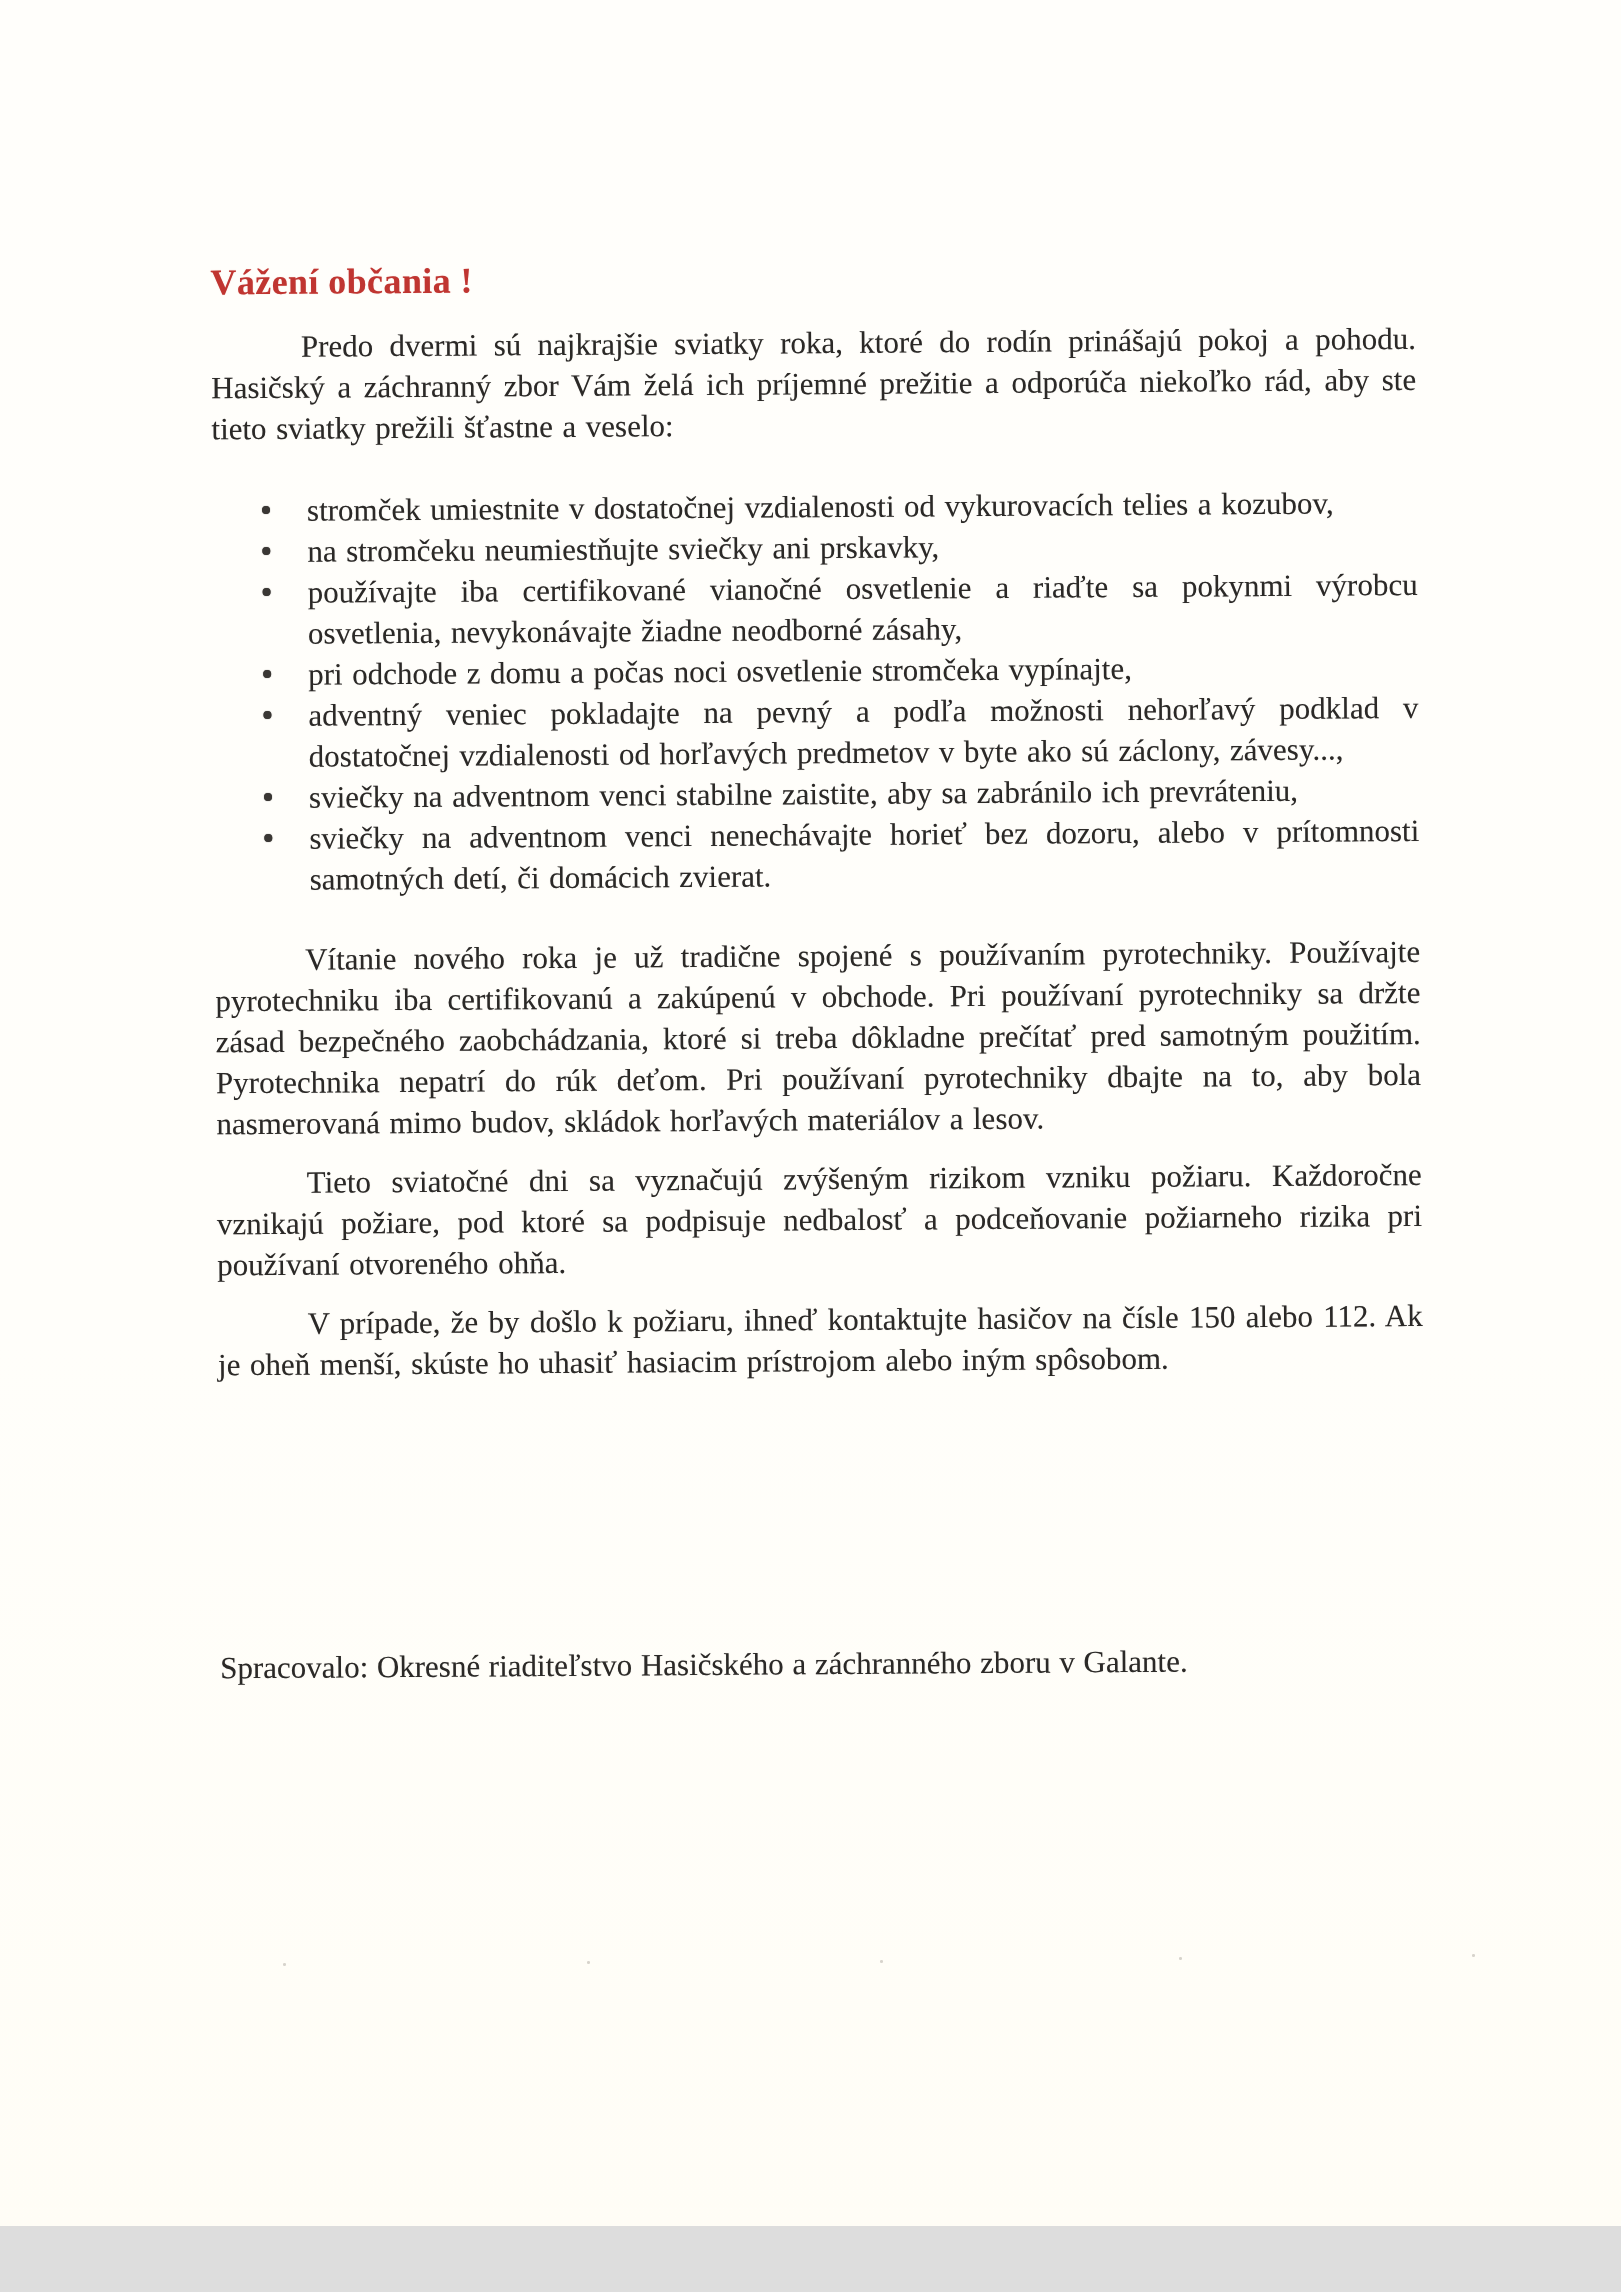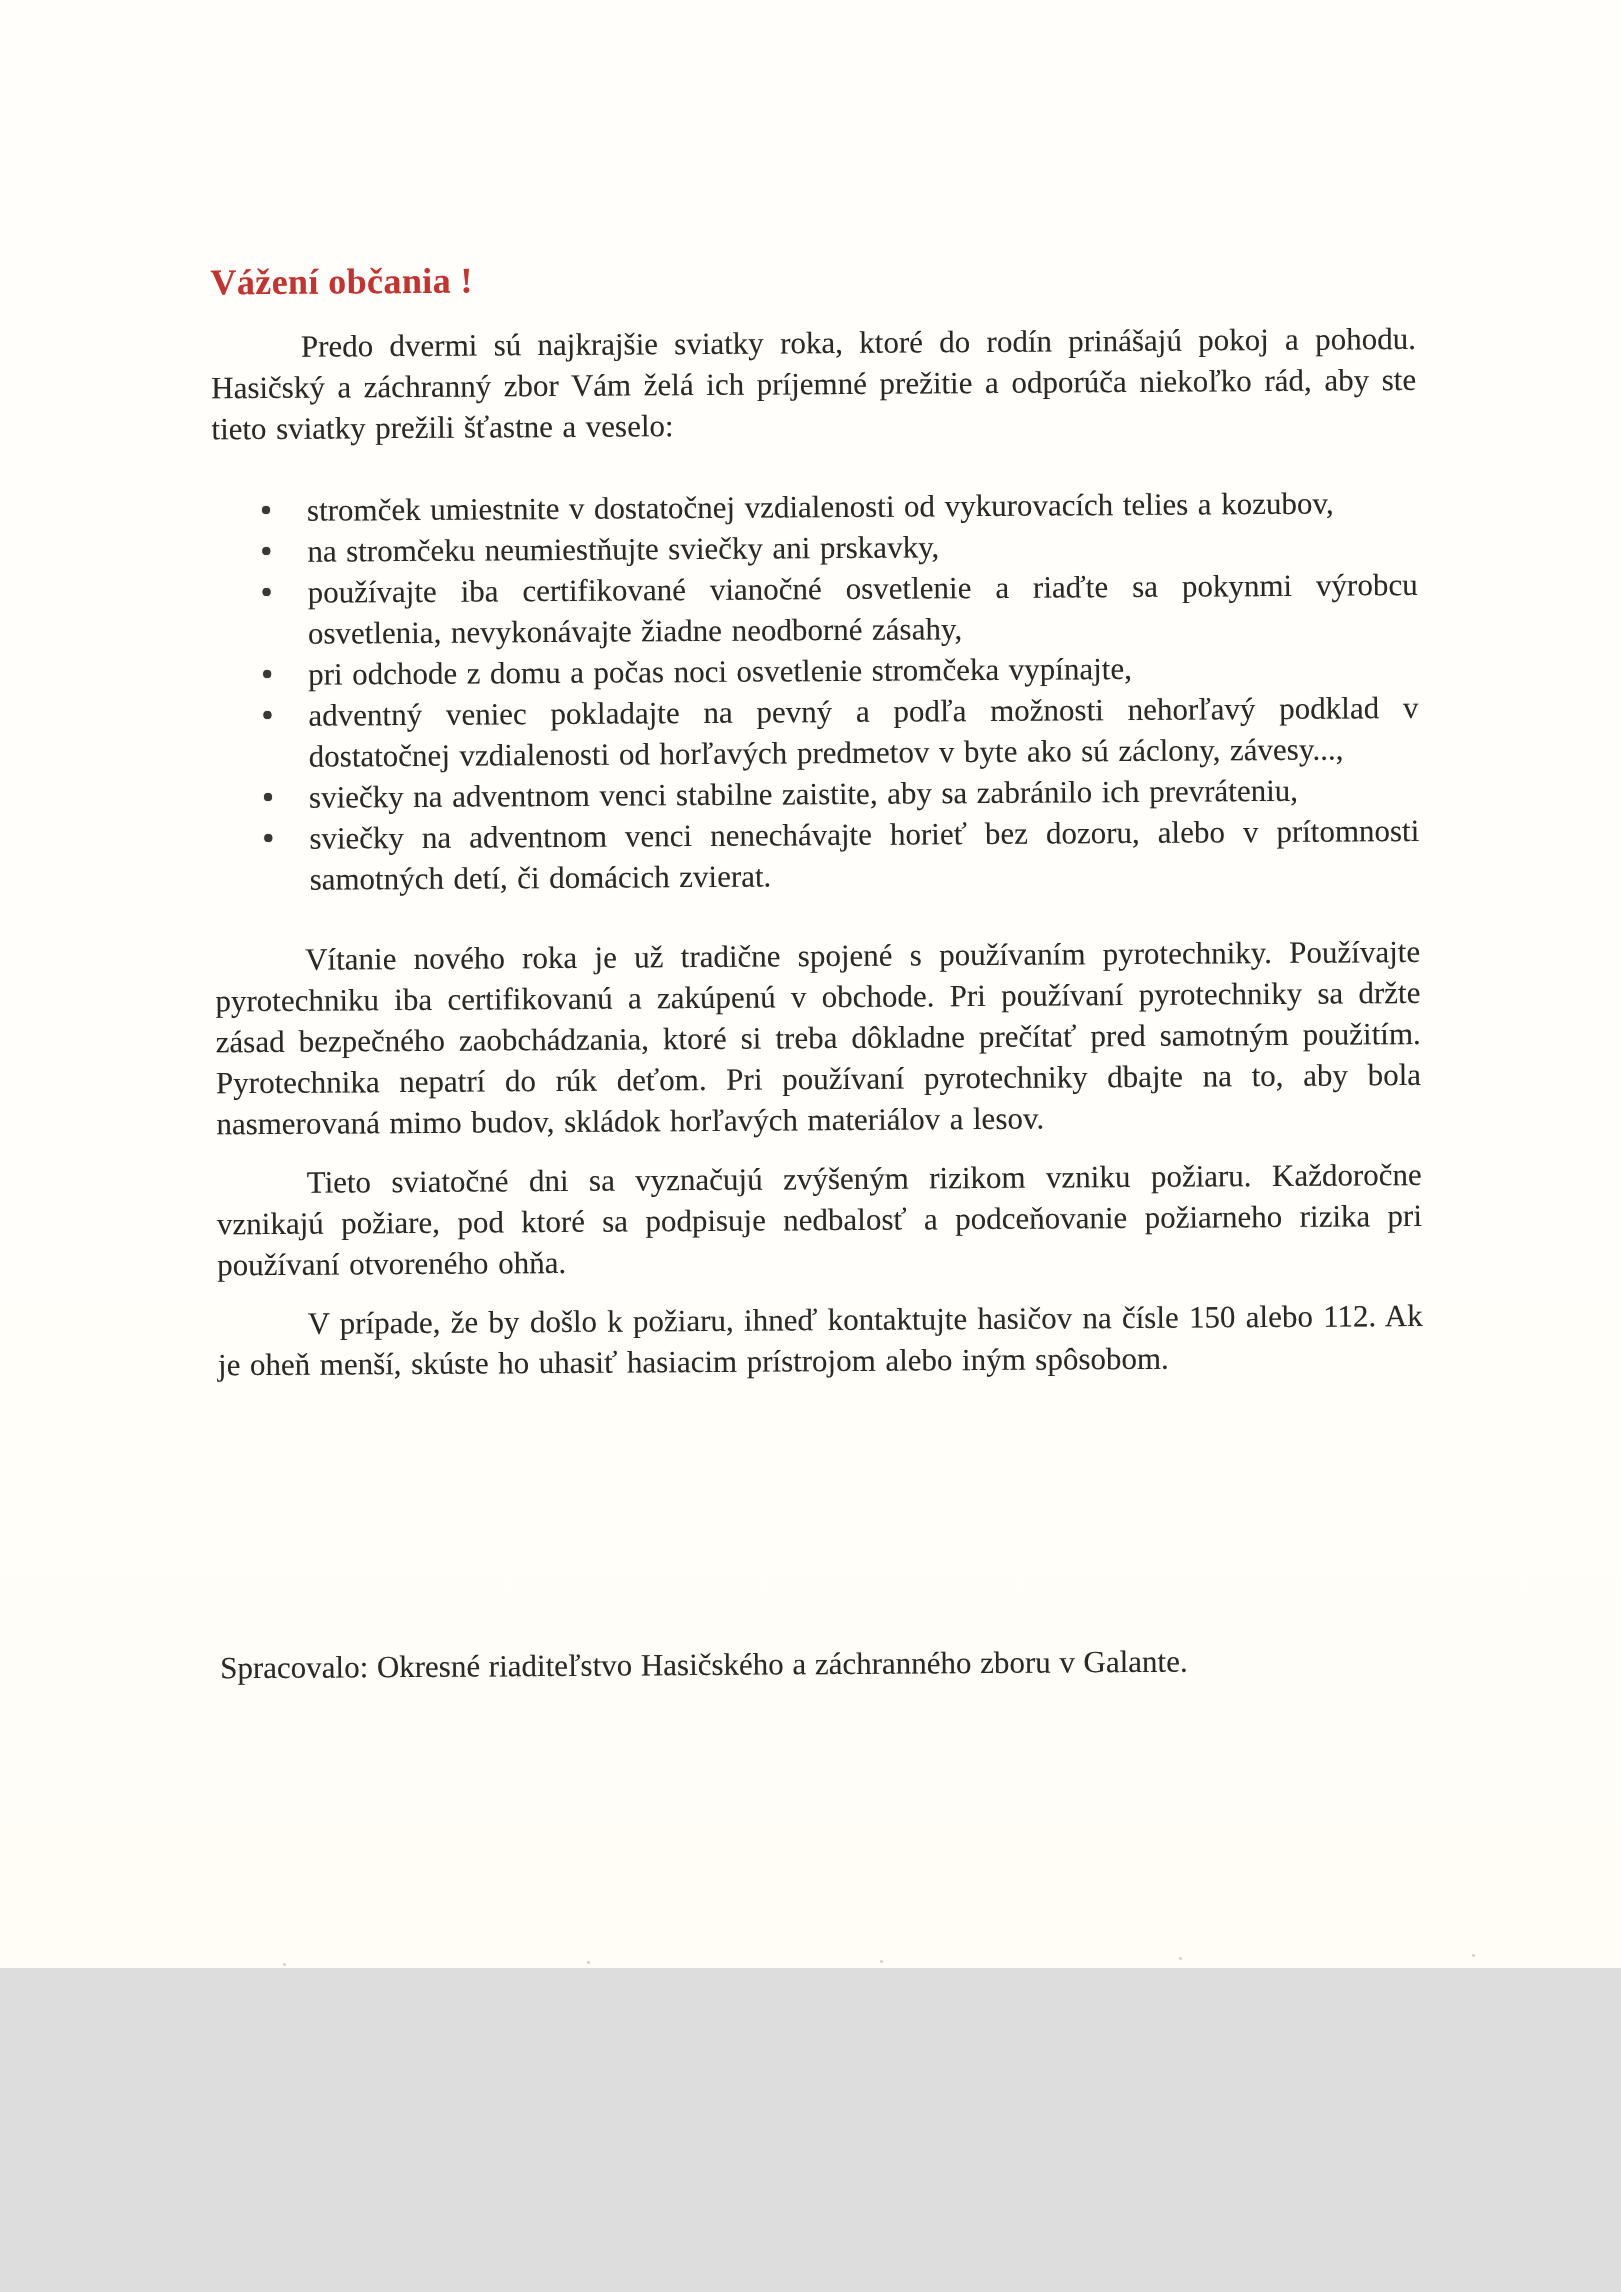--- a/index.html
+++ b/index.html
@@ -4,21 +4,21 @@
 <style>
   :root{
     --heading-color:#c03531;
     --text-color:#2b2927;
     --page-color:#fffefa;
   }
   html,body{margin:0;padding:0;}
   body{background:#dddddd;}
   .page{
     position:relative;
-    width:1621px;height:1968px;
+    width:1621px;height:2226px;
     margin:0;
     background:var(--page-color);
     background-image:linear-gradient(180deg,#fffefb 0%,#fffefa 60%,#fffdf6 100%);
     overflow:hidden;
     font-family:"Liberation Serif","DejaVu Serif",serif;
     color:var(--text-color);
   }
   .content{
     position:absolute;
     left:212px;top:0;

